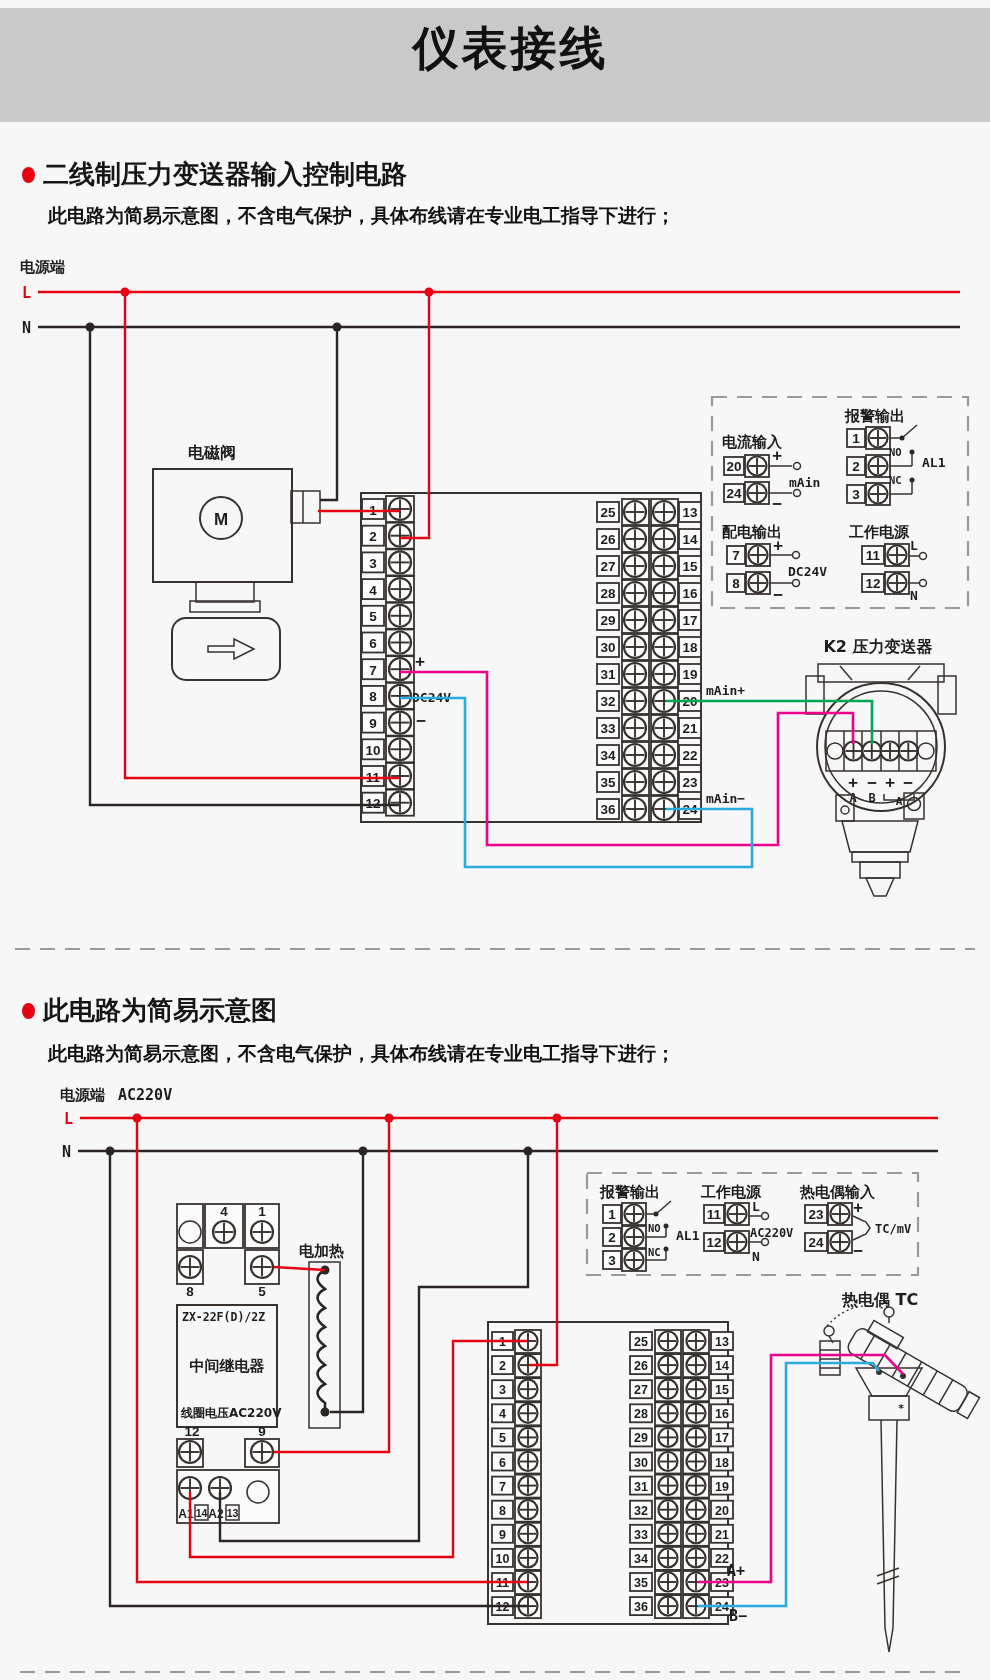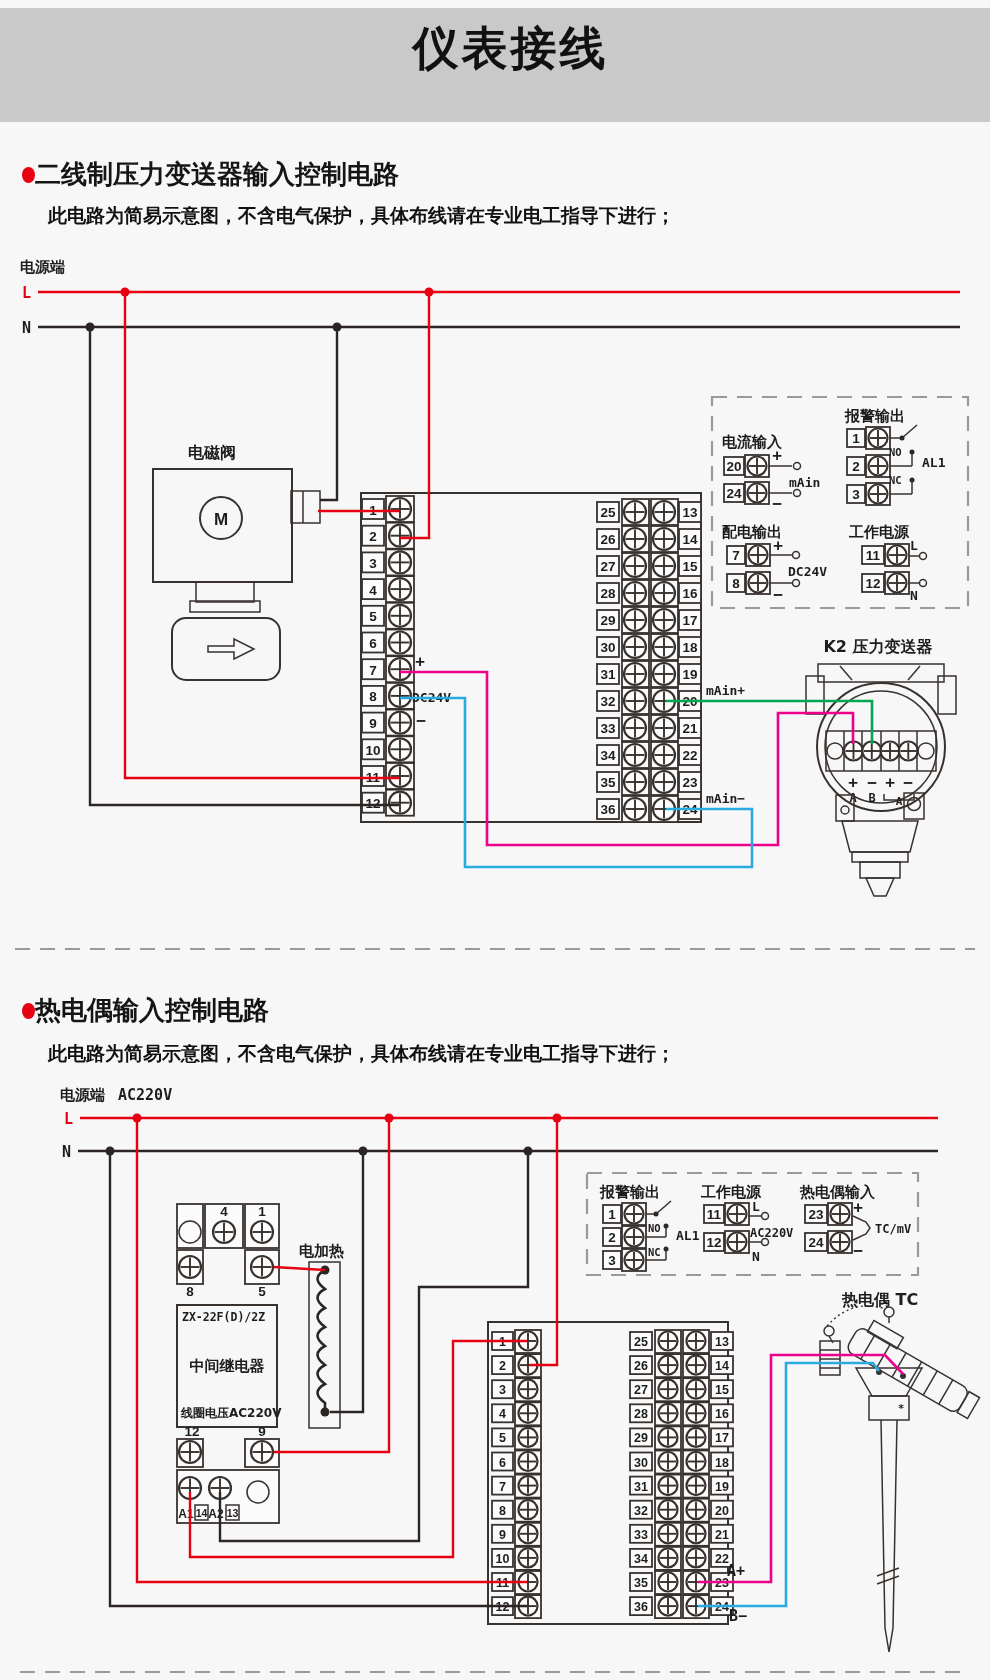--- a/index.html
+++ b/index.html
@@ -1,21 +1,21 @@
 <!DOCTYPE html>
 <html><head>
 <meta charset="utf-8">
 <style>
   html,body{margin:0;padding:0;background:#f7f7f7;}
   #page{position:relative;width:990px;height:1680px;background:#f7f7f7;overflow:hidden;
         font-family:"DejaVu Sans","Liberation Sans",sans-serif;color:#1c1c1c;}
   .banner{position:absolute;left:0;top:8px;width:990px;height:114px;background:#c9c9c9;text-align:center;}
   .banner h1{margin:10px 0 0 0;font-size:46px;font-weight:700;letter-spacing:3px;color:#111;padding-left:31px;}
   .banner .sub{font-size:17px;color:#222;margin-top:0px;}
-  .sec-head{position:absolute;display:flex;align-items:center;gap:0;}
+  .sec-head{position:absolute;display:flex;align-items:center;gap:8px;}
   .bullet{width:13px;height:16px;background:#e60012;border-radius:50%;flex:0 0 auto;}
   .sec-title{font-size:26px;font-weight:600;color:#151515;white-space:nowrap;}
   .note{position:absolute;font-size:19px;font-weight:700;color:#111;white-space:nowrap;}
   #sec1-head{left:22px;top:157px;} #note1{left:48px;top:203px;}
   #sec2-head{left:22px;top:993px;} #note2{left:48px;top:1041px;}
   svg{position:absolute;left:0;top:0;}
   .tpl{display:none;}
   .cell{fill:#fbfbfb;stroke:#38322f;stroke-width:1.8;}
   .box{fill:none;stroke:#38322f;stroke-width:2;}
   .wire{fill:none;stroke:#2b2523;stroke-width:2.4;}
@@ -45,21 +45,21 @@
   </div>
 
   <div class="sec-head" id="sec1-head">
     <span class="bullet"></span>
     <span class="sec-title">二线制压力变送器输入控制电路</span>
   </div>
   <div class="note" id="note1">此电路为简易示意图，不含电气保护，具体布线请在专业电工指导下进行；</div>
 
   <div class="sec-head" id="sec2-head">
     <span class="bullet"></span>
-    <span class="sec-title">热电偶输入控制电路</span>
+    <span class="sec-title">此电路为简易示意图</span>
   </div>
   <div class="note" id="note2">此电路为简易示意图，不含电气保护，具体布线请在专业电工指导下进行；</div>
 
   <svg width="990" height="1680" viewBox="0 0 990 1680">
     <defs>
       <g id="scw">
           <circle r="11" class="sc"></circle>
           <line x1="-9.5" y1="0" x2="9.5" y2="0" class="sl"></line>
           <line x1="0" y1="-9.5" x2="0" y2="9.5" class="sl"></line>
         </g>

